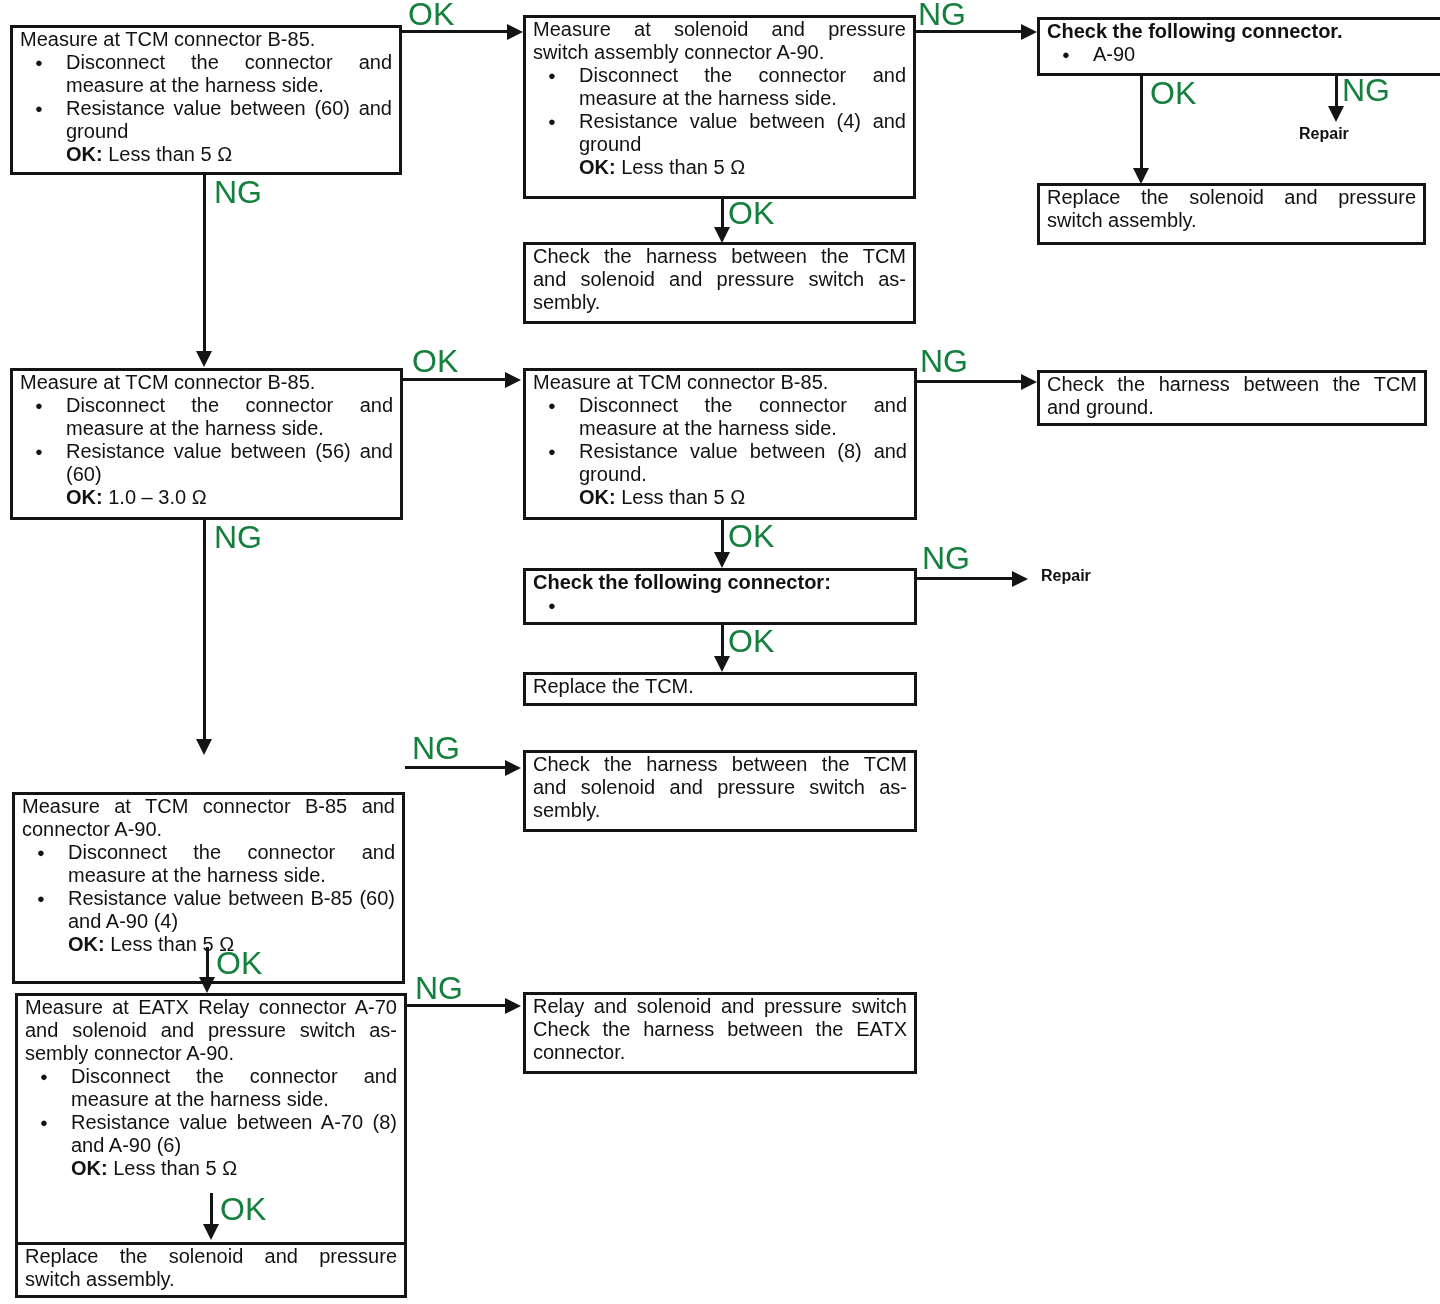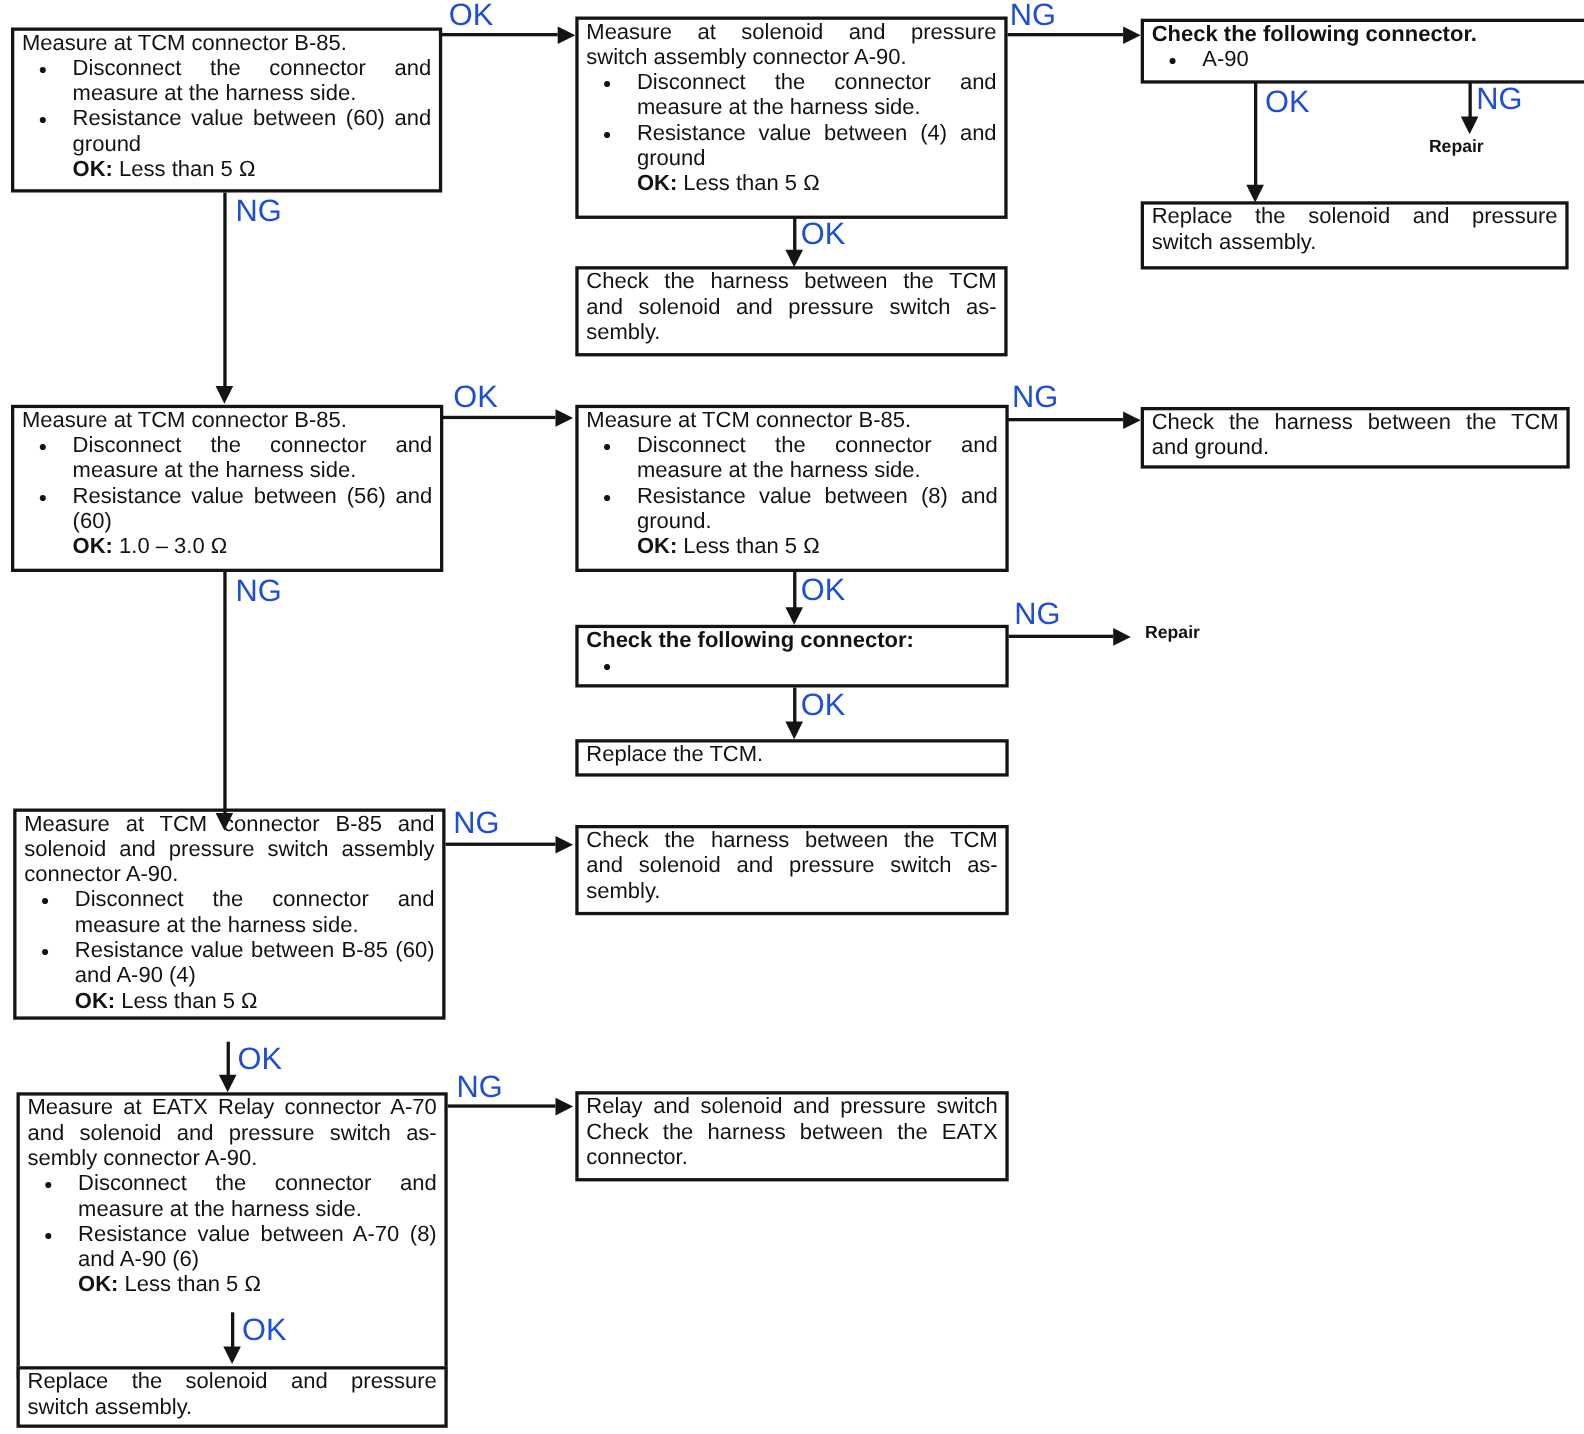--- a/index.html
+++ b/index.html
@@ -14,21 +14,21 @@
   .btext{flex:1;min-width:0;}
   .okrow{margin-left:46px;}
   .oklabel{font-weight:bold;}
   .emph{font-weight:bold;}
   .hline{position:absolute;height:3px;background:#141414;}
   .vline{position:absolute;width:3px;background:#141414;}
   .ar{position:absolute;width:0;height:0;border-top:8px solid transparent;
       border-bottom:8px solid transparent;border-left:16px solid #141414;}
   .ad{position:absolute;width:0;height:0;border-left:8px solid transparent;
       border-right:8px solid transparent;border-top:16px solid #141414;}
-  .elabel{position:absolute;font-size:28px;line-height:26px;color:#1d4ed8;}
+  .elabel{position:absolute;font-size:32px;line-height:26px;color:#15803d;}
   .term{position:absolute;font-size:16px;line-height:26px;font-weight:bold;color:#121212;}
 </style>
 </head>
 <body>
 
 <div class="stage">
 
   <div class="box" style="left:10px;top:25px;width:392px;height:150px">
       <div class="trow">
         <div class="line">Measure at TCM connector B-85.</div>
@@ -148,24 +148,23 @@
       <div class="row brow">
         <span class="marker">●</span>
       </div>
     </div>
   <div class="box" style="left:523px;top:672px;width:394px;height:34px">
       <div class="trow">
         <div class="line">Replace the TCM.</div>
       </div>
     </div>
 
-  <div class="box" style="left:12px;top:735px;width:393px;height:192px">
+  <div class="box" style="left:12px;top:792px;width:393px;height:192px">
       <div class="trow">
         <div class="line just">Measure at TCM connector B-85 and</div>
-        <div class="line just">solenoid and pressure switch assembly</div>
         <div class="line">connector A-90.</div>
       </div>
       <div class="row brow">
         <span class="marker">●</span>
         <div class="btext">
           <div class="line just">Disconnect the connector and</div>
           <div class="line">measure at the harness side.</div>
         </div>
       </div>
       <div class="row brow">

